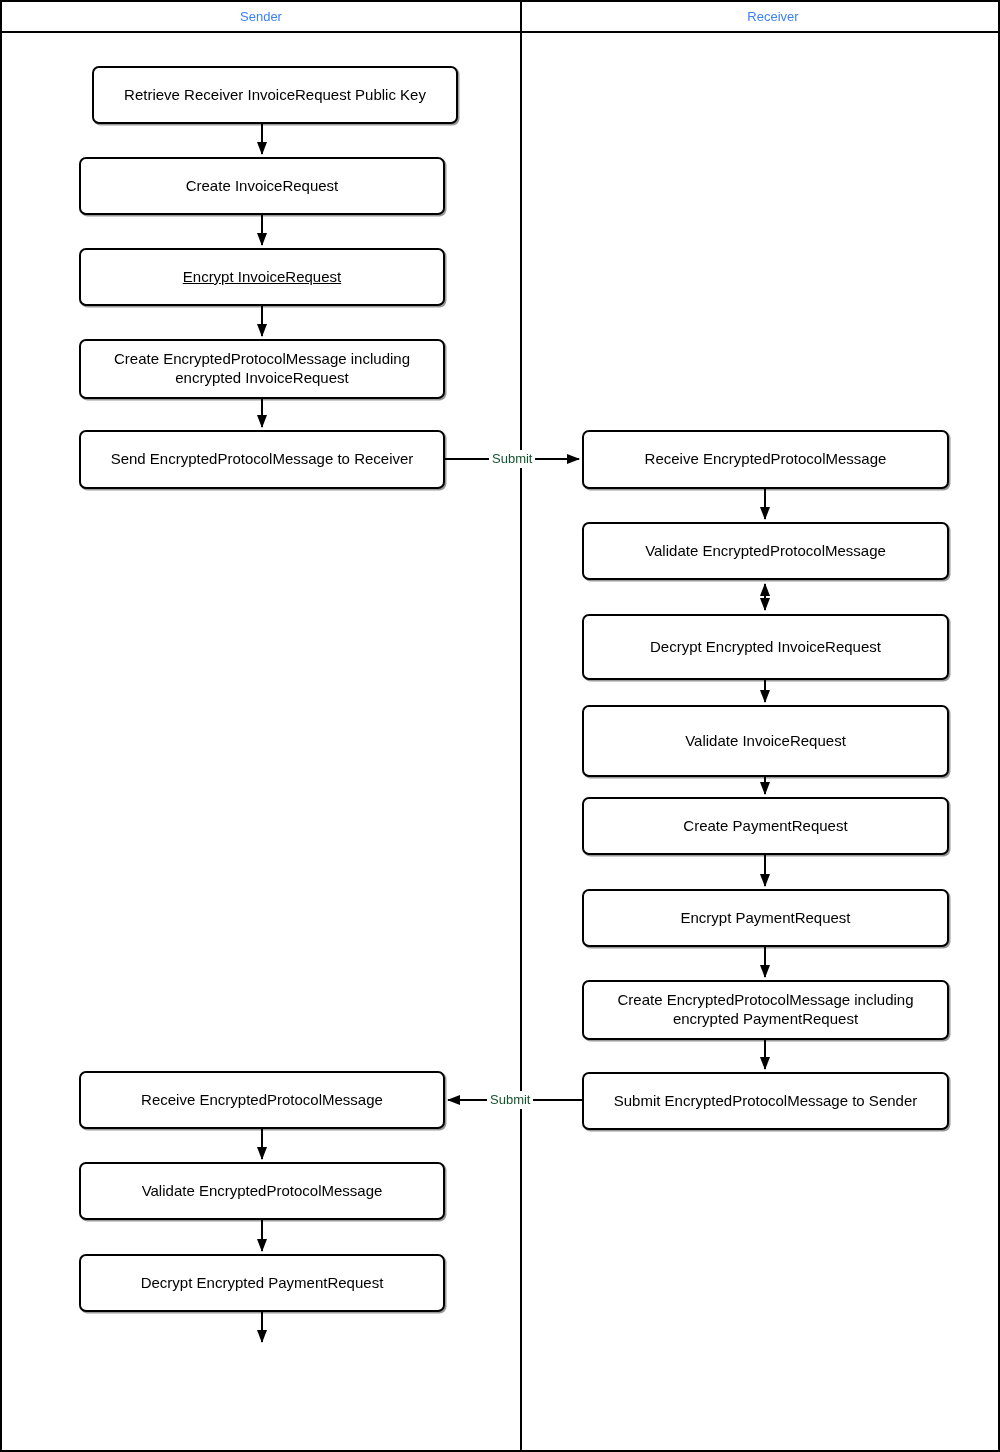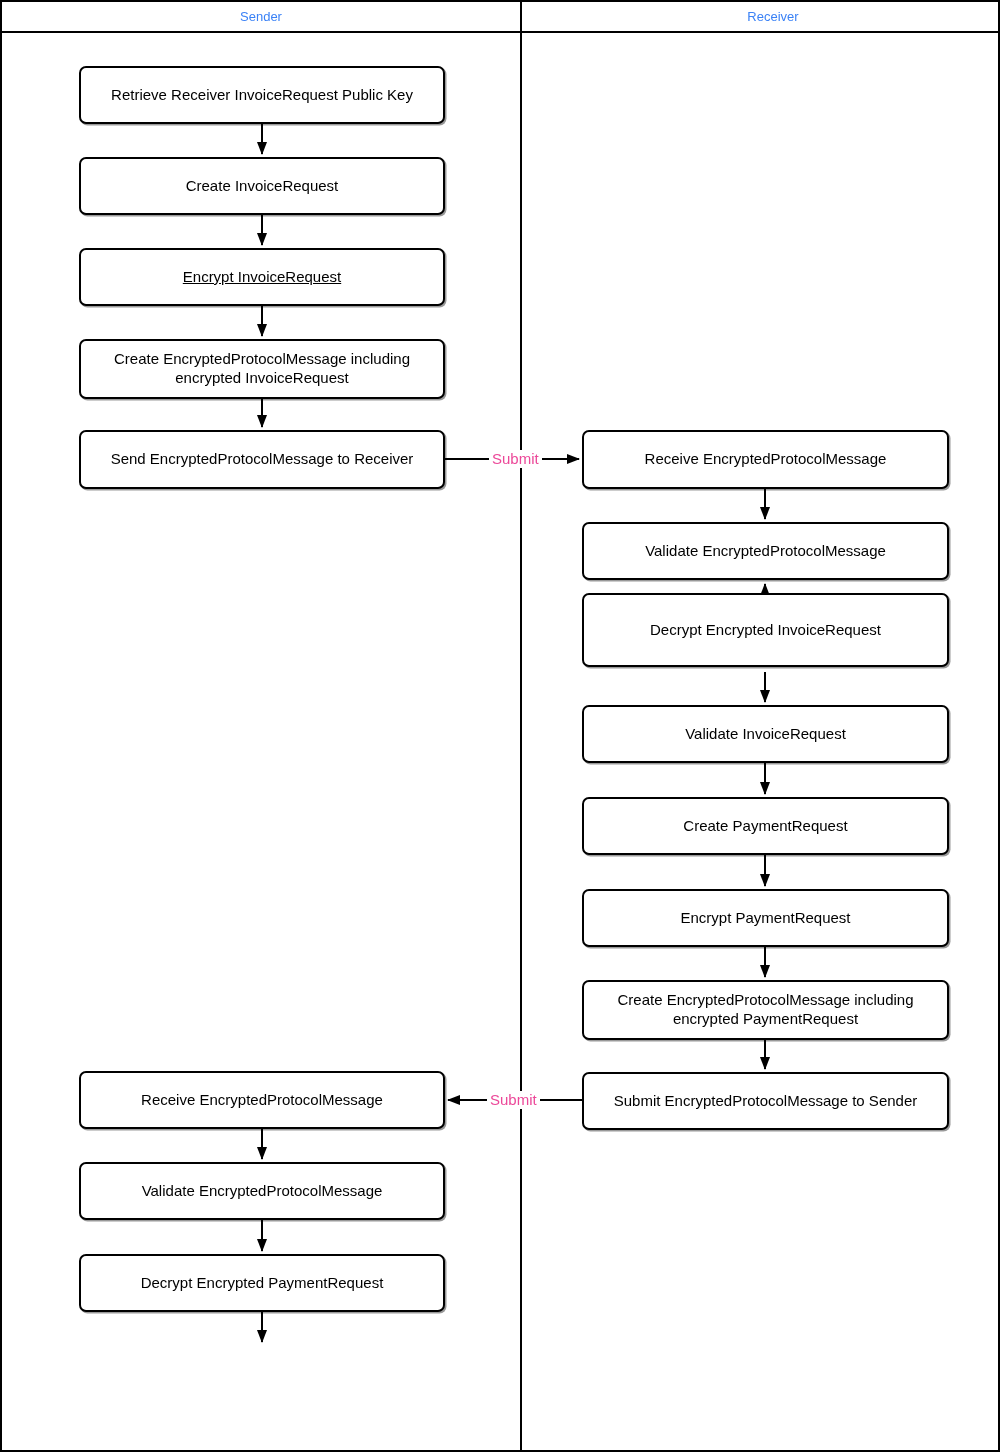--- a/index.html
+++ b/index.html
@@ -37,21 +37,21 @@
     padding:2px 12px;
   }
   svg.edges{
     position:absolute;left:0;top:0;width:1000px;height:1452px;
     pointer-events:none;
   }
   svg.edges line{stroke:#000;stroke-width:2;}
   .edge-label{
     position:absolute;
     background:#fff;
-    font-size:15px;color:#ec4899;
+    font-size:13px;color:#14532d;
     padding:0 3px;
     line-height:18px;
     text-align:center;
   }
 </style>
 </head>
 <body>
 
 <div class="canvas">
 
@@ -83,33 +83,33 @@
     <line x1="763" y1="945" x2="763" y2="975" marker-end="url(#ah)"></line>
     <line x1="763" y1="1038" x2="763" y2="1067" marker-end="url(#ah)"></line>
 
     <line x1="580" y1="1098" x2="446" y2="1098" marker-end="url(#ah)"></line>
 
     <line x1="260" y1="1127" x2="260" y2="1157" marker-end="url(#ah)"></line>
     <line x1="260" y1="1218" x2="260" y2="1249" marker-end="url(#ah)"></line>
     <line x1="260" y1="1310" x2="260" y2="1340" marker-end="url(#ah)"></line>
   </svg>
 
-  <div class="node" style="left:77px;top:64px;width:366px;height:58px;">Retrieve Receiver InvoiceRequest Public Key</div>
+  <div class="node" style="left:90px;top:64px;width:366px;height:58px;">Retrieve Receiver InvoiceRequest Public Key</div>
   <div class="node" style="left:77px;top:155px;width:366px;height:58px;">Create InvoiceRequest</div>
   <div class="node" style="left:77px;top:246px;width:366px;height:58px;text-decoration:underline;">Encrypt InvoiceRequest</div>
   <div class="node" style="left:77px;top:337px;width:366px;height:60px;">Create EncryptedProtocolMessage including encrypted InvoiceRequest</div>
   <div class="node" style="left:77px;top:428px;width:366px;height:59px;">Send EncryptedProtocolMessage to Receiver</div>
   <div class="node" style="left:77px;top:1069px;width:366px;height:58px;">Receive EncryptedProtocolMessage</div>
   <div class="node" style="left:77px;top:1160px;width:366px;height:58px;">Validate EncryptedProtocolMessage</div>
   <div class="node" style="left:77px;top:1252px;width:366px;height:58px;">Decrypt Encrypted PaymentRequest</div>
 
   <div class="node" style="left:580px;top:428px;width:367px;height:59px;">Receive EncryptedProtocolMessage</div>
   <div class="node" style="left:580px;top:520px;width:367px;height:58px;">Validate EncryptedProtocolMessage</div>
-  <div class="node" style="left:580px;top:591px;width:367px;height:74px;">Decrypt Encrypted InvoiceRequest</div>
-  <div class="node" style="left:580px;top:703px;width:367px;height:58px;text-align:right;">Validate InvoiceRequest</div>
+  <div class="node" style="left:580px;top:612px;width:367px;height:66px;">Decrypt Encrypted InvoiceRequest</div>
+  <div class="node" style="left:580px;top:703px;width:367px;height:72px;text-align:right;">Validate InvoiceRequest</div>
   <div class="node" style="left:580px;top:795px;width:367px;height:58px;">Create PaymentRequest</div>
   <div class="node" style="left:580px;top:978px;width:367px;height:60px;">Create EncryptedProtocolMessage including encrypted PaymentRequest</div>
   <div class="node" style="left:580px;top:887px;width:367px;height:58px;">Encrypt PaymentRequest</div>
   <div class="node" style="left:580px;top:1070px;width:367px;height:58px;">Submit EncryptedProtocolMessage to Sender</div>
 
   <div class="edge-label" style="left:487px;top:448px;">Submit</div>
   <div class="edge-label" style="left:485px;top:1089px;">Submit</div>
 
 </div>
 

